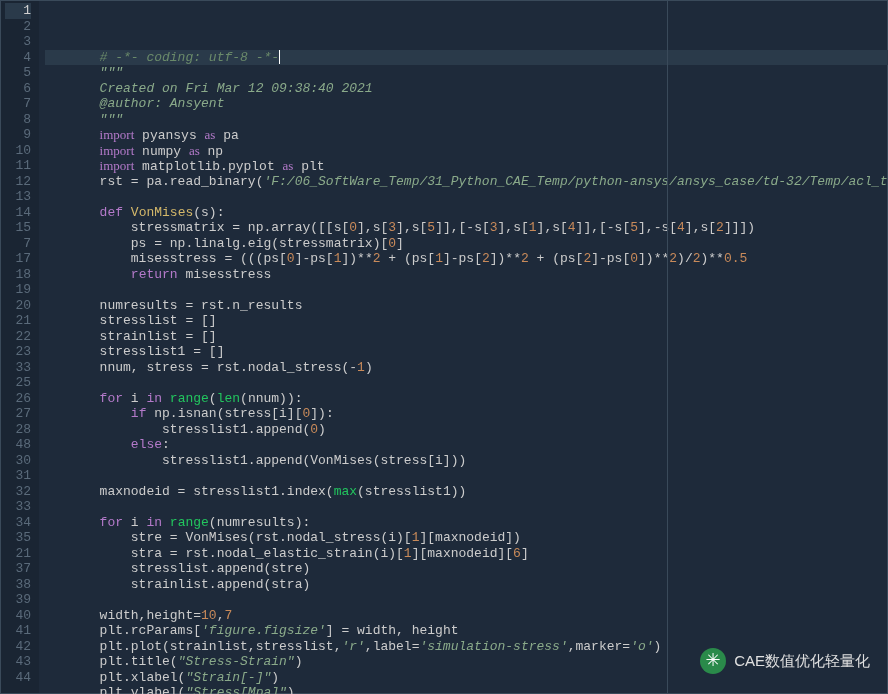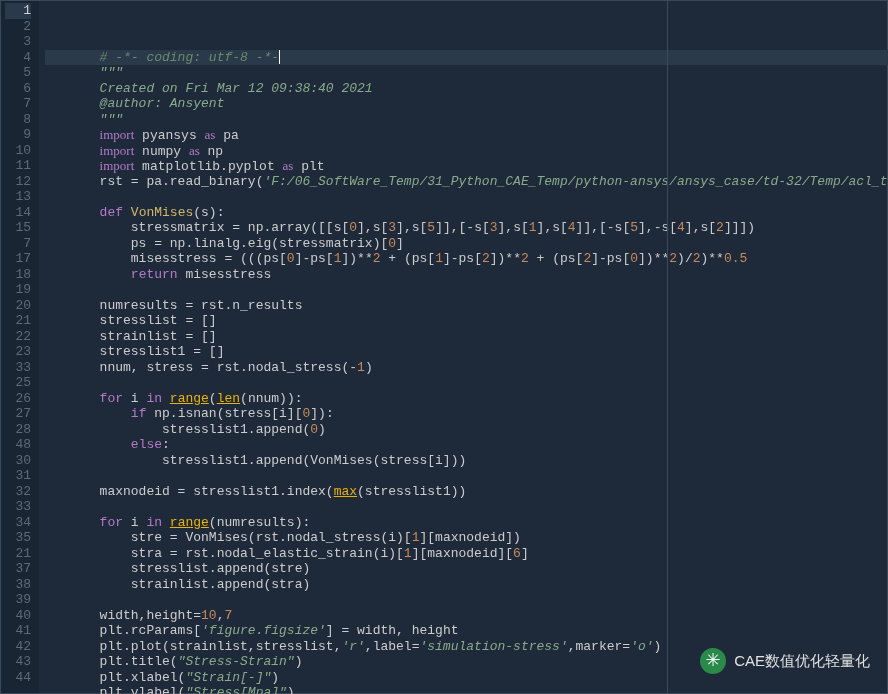--- a/index.html
+++ b/index.html
@@ -59,21 +59,21 @@
   width: 1px;
   height: 14px;
   background: #ffffff;
   vertical-align: middle;
 }
 .c-comment { color: #6a8a6a; font-style: italic; }
 .c-docstring { color: #8aaa8a; font-style: italic; }
 .c-keyword { color: #b47aca; text-align: right; }
 .c-import { color: #b47aca; font-family: Liberation Serif, serif; }
 .c-func { color: #d4b86a; }
-.c-builtin { color: #eab308; text-decoration: underline; }
+.c-builtin { color: #22c55e; }
 .c-string { color: #8aaa8a; font-style: italic; }
 .c-number { color: #c88a5a; }
 .c-var { color: #cccccc; }
 .watermark {
   position: absolute;
   bottom: 20px;
   right: 18px;
   display: flex;
   align-items: center;
   color: #e0e0e0;

